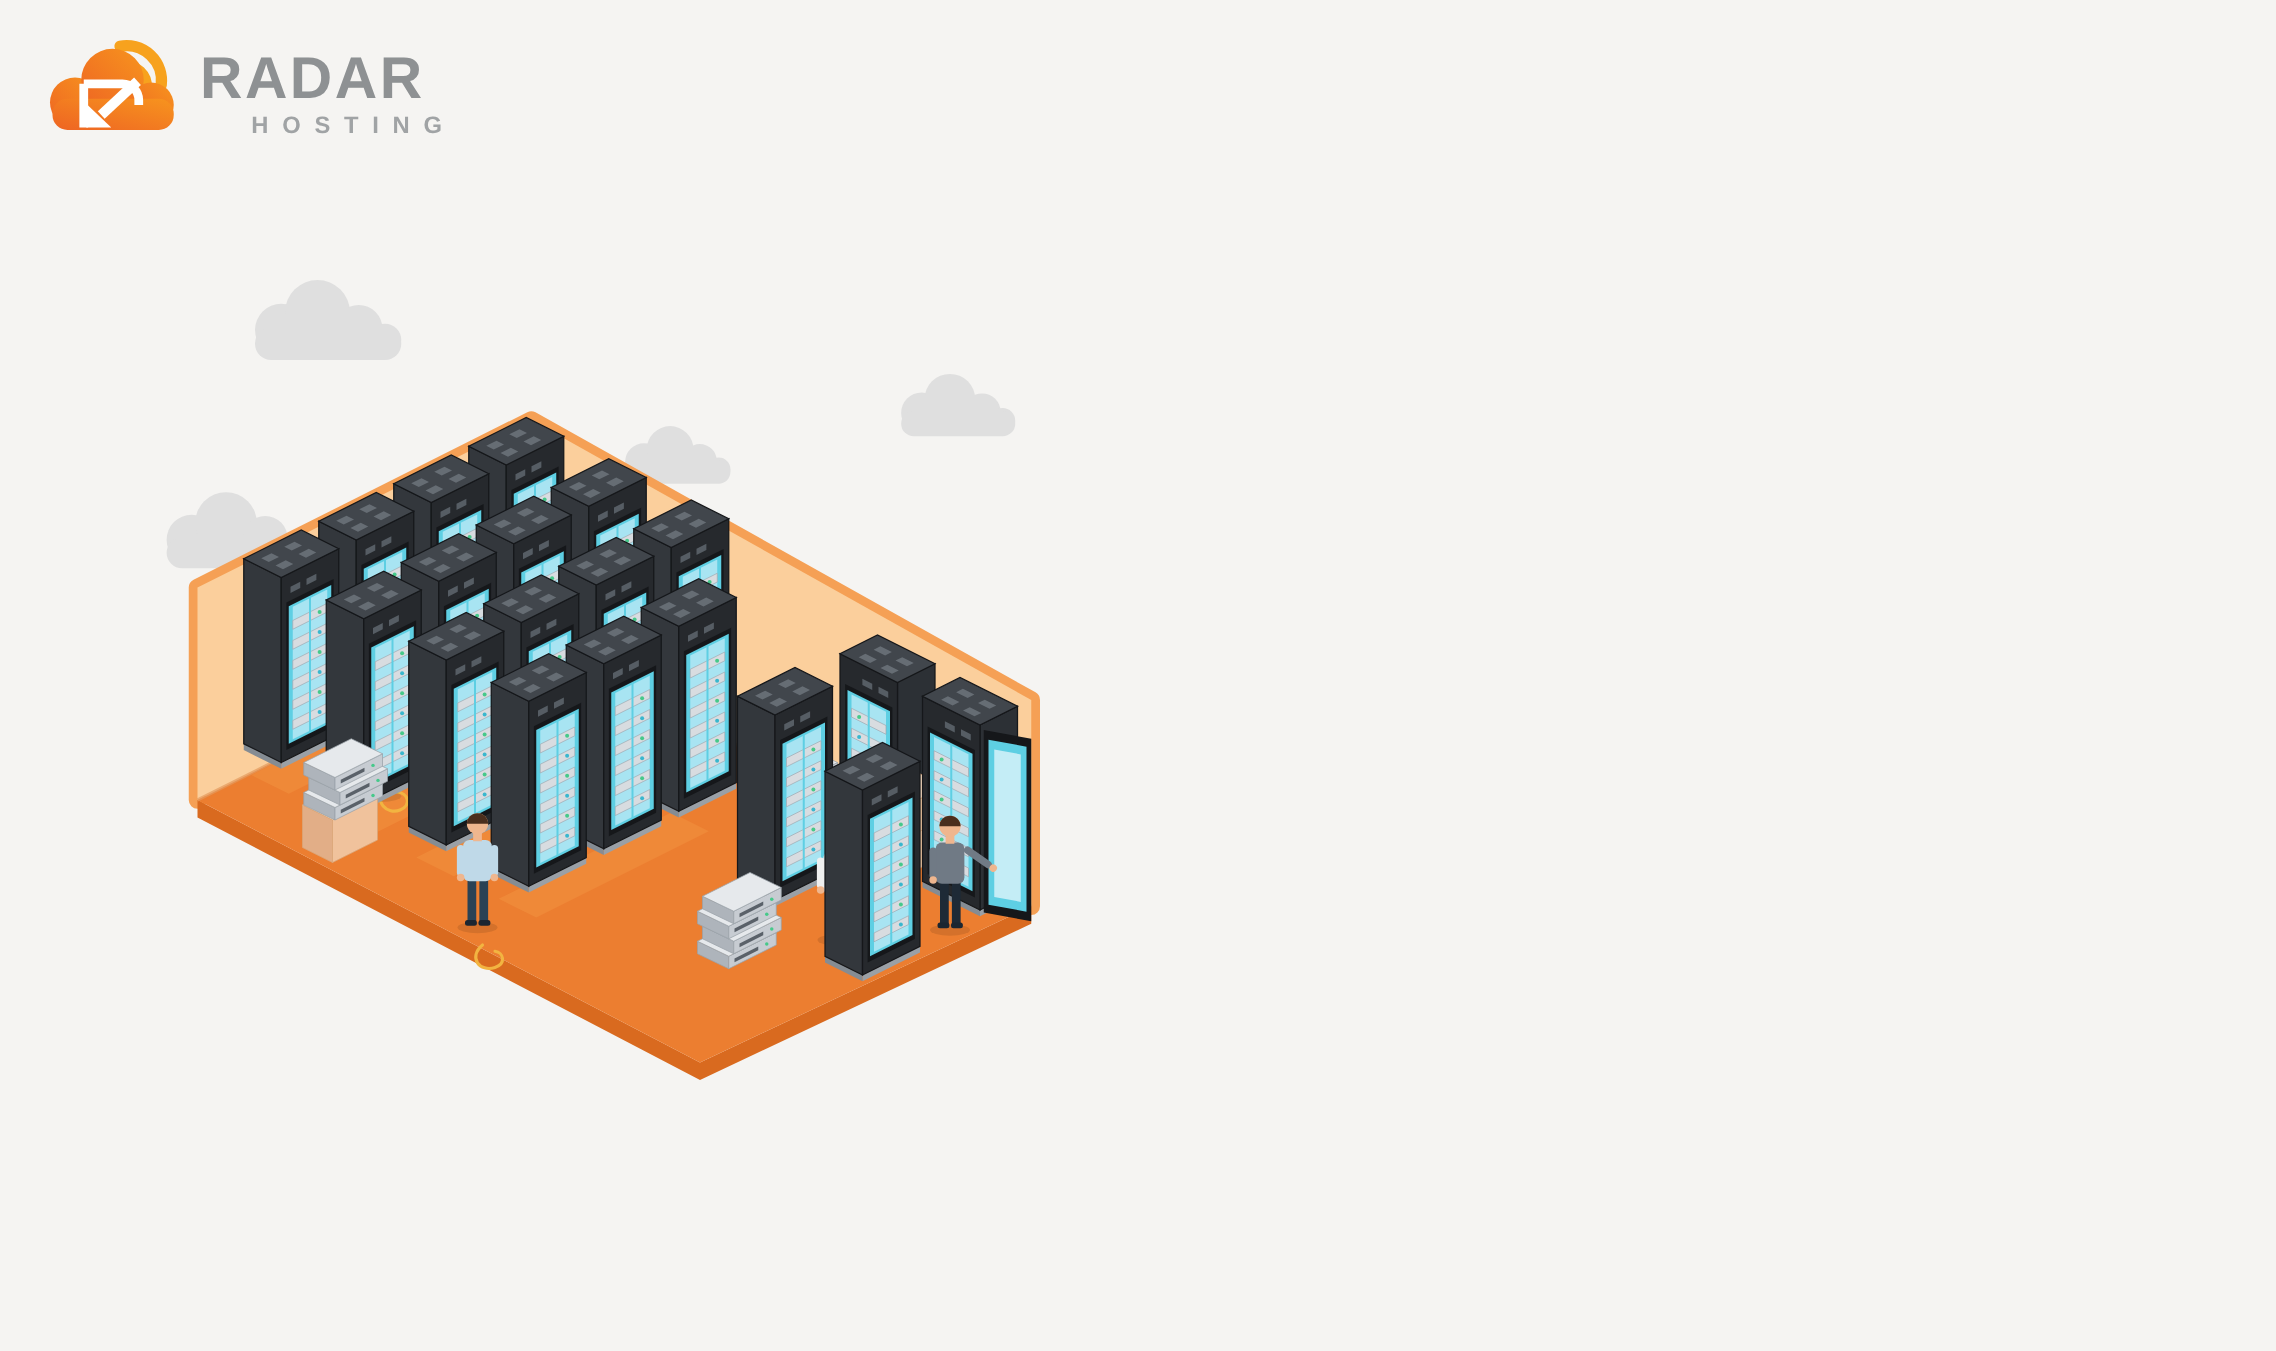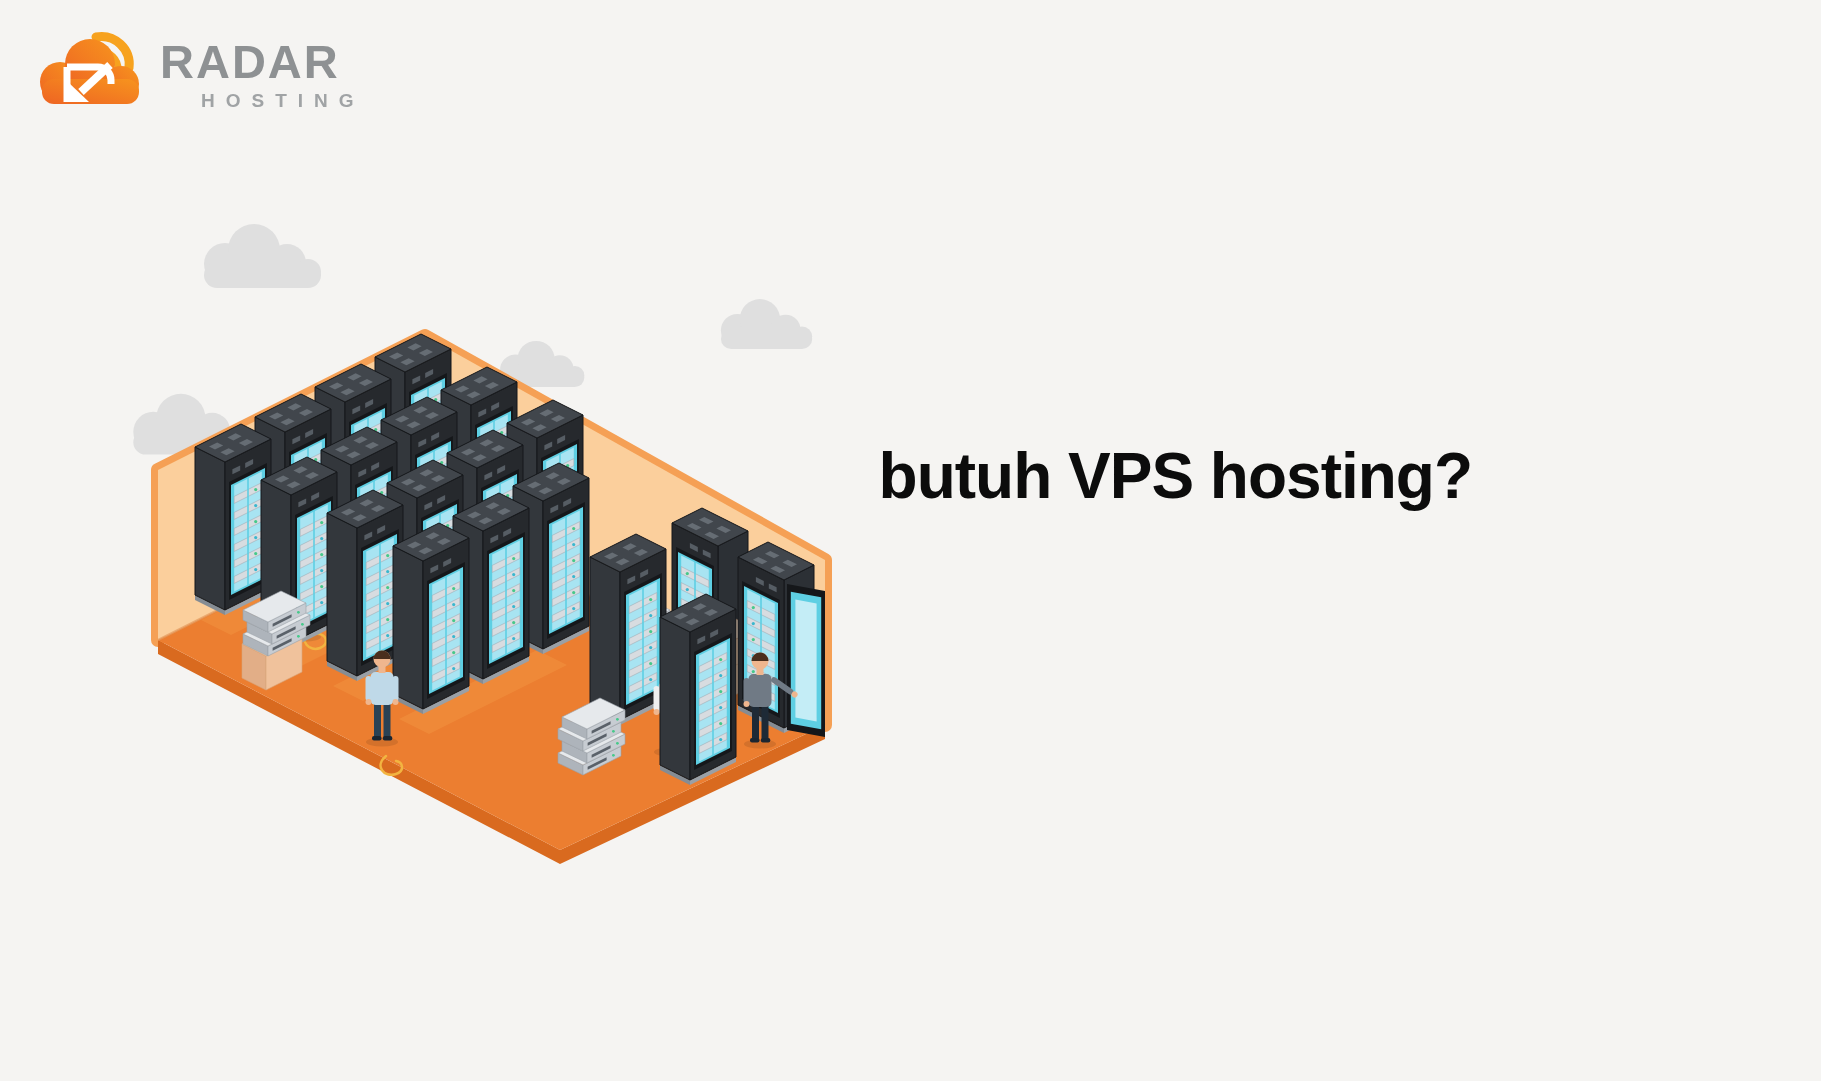--- a/index.html
+++ b/index.html
@@ -45,21 +45,20 @@
         <polygon points="33,76 33,57 53,76" fill="#FFFFFF"></polygon>
       </g>
     </svg>
     <div class="brand-text">
       <div class="brand-primary">RADAR</div>
       <div class="brand-secondary">HOSTING</div>
     </div>
   </div>
 
   <div class="headline">
-    <div class="headline-l2">butuh VPS hosting?</div>
   </div>
 
   <svg id="scene" class="scene" viewBox="0 0 800 700" width="800" height="700">
       <g id="cloudLayer">
         <g transform="translate(130,0) scale(1)" fill="#DFDFDF">
           <circle cx="35" cy="44" r="21"></circle>
           <circle cx="64" cy="30" r="26"></circle>
           <circle cx="97" cy="43" r="19"></circle>
           <circle cx="118" cy="52" r="13"></circle>
           <rect x="14" y="42" width="117" height="26" rx="13"></rect>

